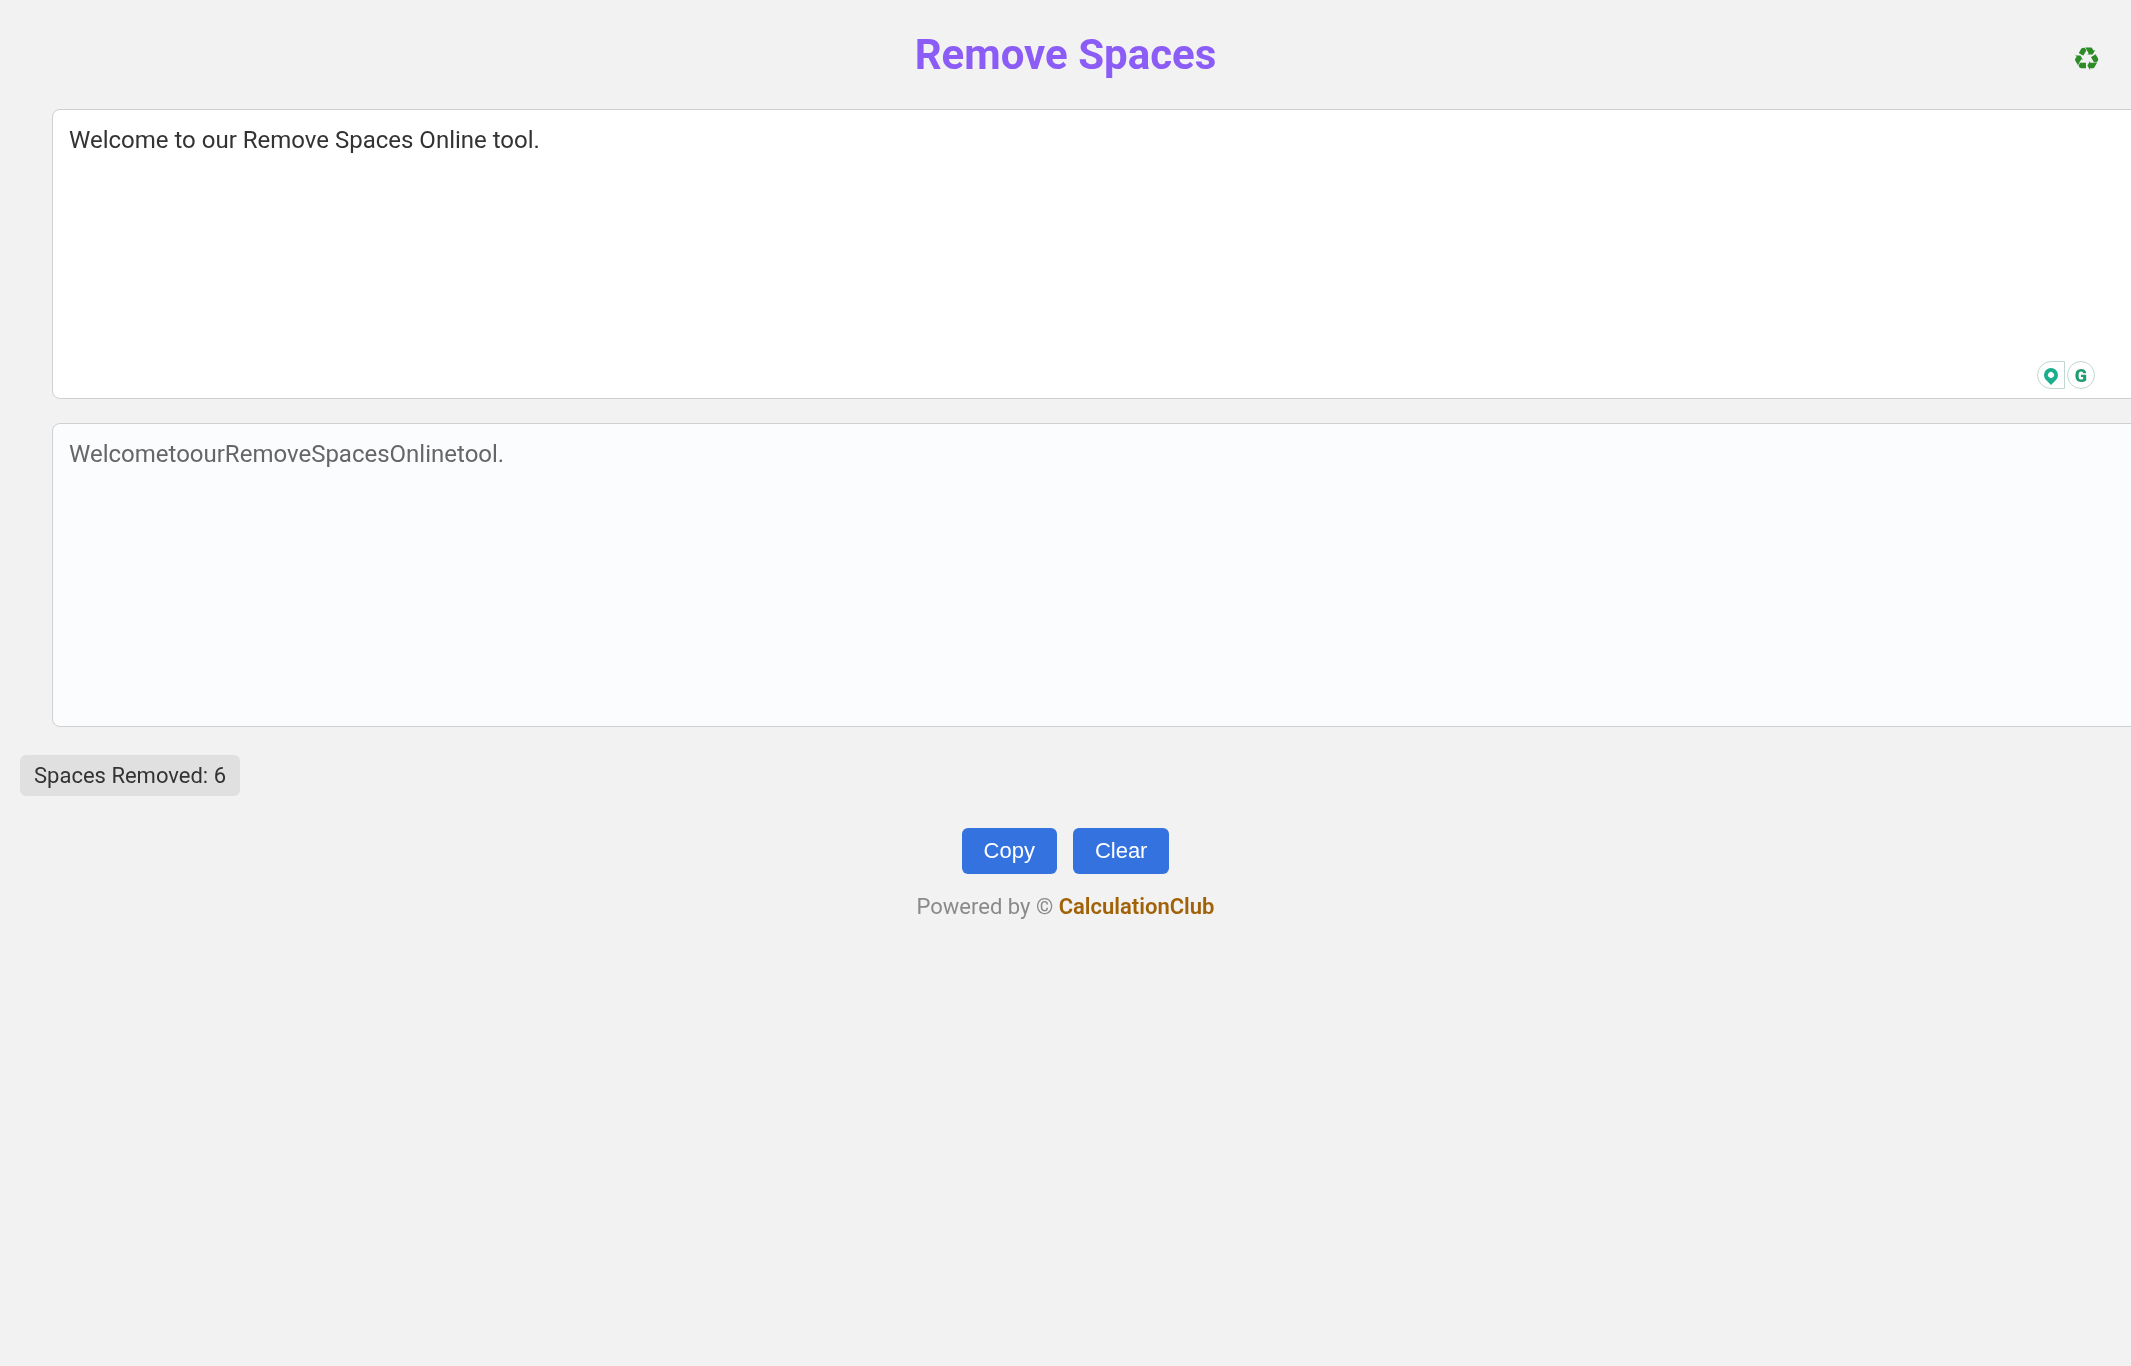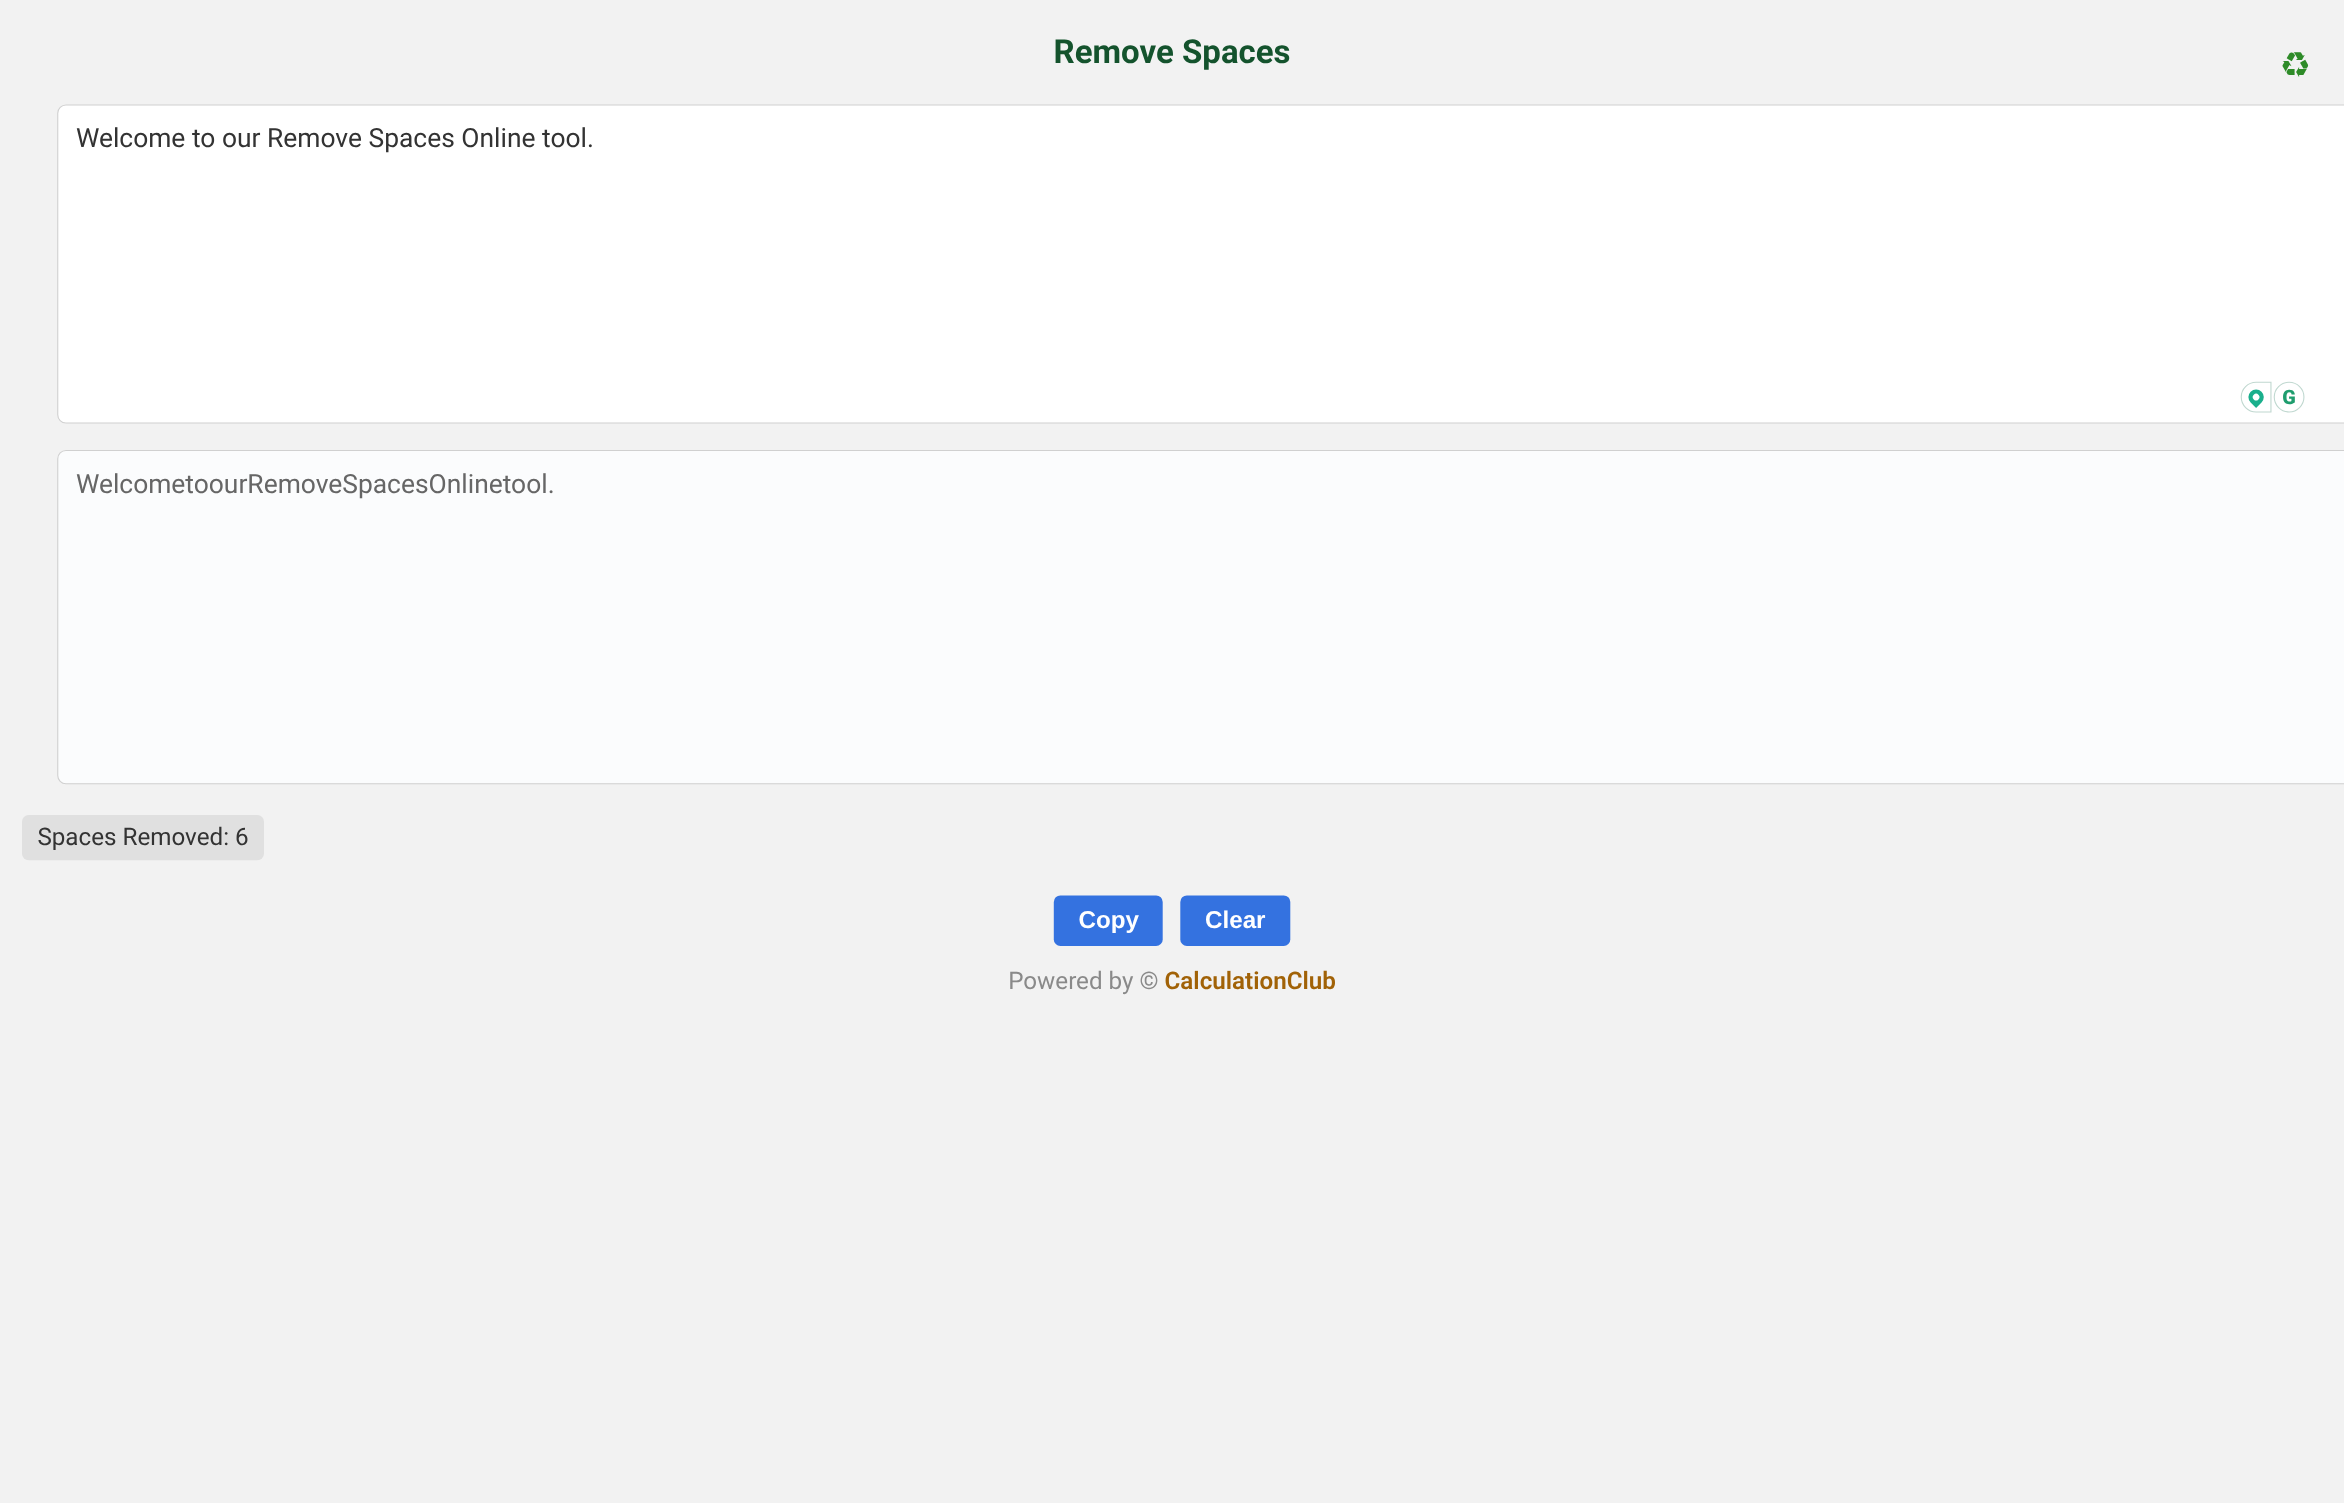--- a/index.html
+++ b/index.html
@@ -21,22 +21,22 @@
     .recycle-icon {
       position: absolute;
       top: 10px;
       right: 10px;
       color: #2e8b28;
       font-size: 32px;
       cursor: pointer;
     }
     h1.title {
       text-align: center;
-      color: #14532d;
-      font-size: 30px;
+      color: #8b5cf6;
+      font-size: 42px;
       font-weight: 700;
       margin-bottom: 30px;
       margin-top: 10px;
     }
     .label {
       color: #e63224;
       font-size: 24px;
       font-weight: 500;
       margin-bottom: 8px;
       display: block;
@@ -131,21 +131,20 @@
     .btn {
       display: inline-block;
       background-color: #3472e0;
       color: #ffffff;
       border: none;
       padding: 10px 22px;
       font-size: 22px;
       border-radius: 6px;
       cursor: pointer;
       margin: 0 6px;
-      font-weight: bold;
     }
     .footer {
       text-align: center;
       color: #8a8a8a;
       font-size: 22px;
     }
     .footer-link {
       color: #a16207;
       font-weight: 600;
       text-decoration: none;

